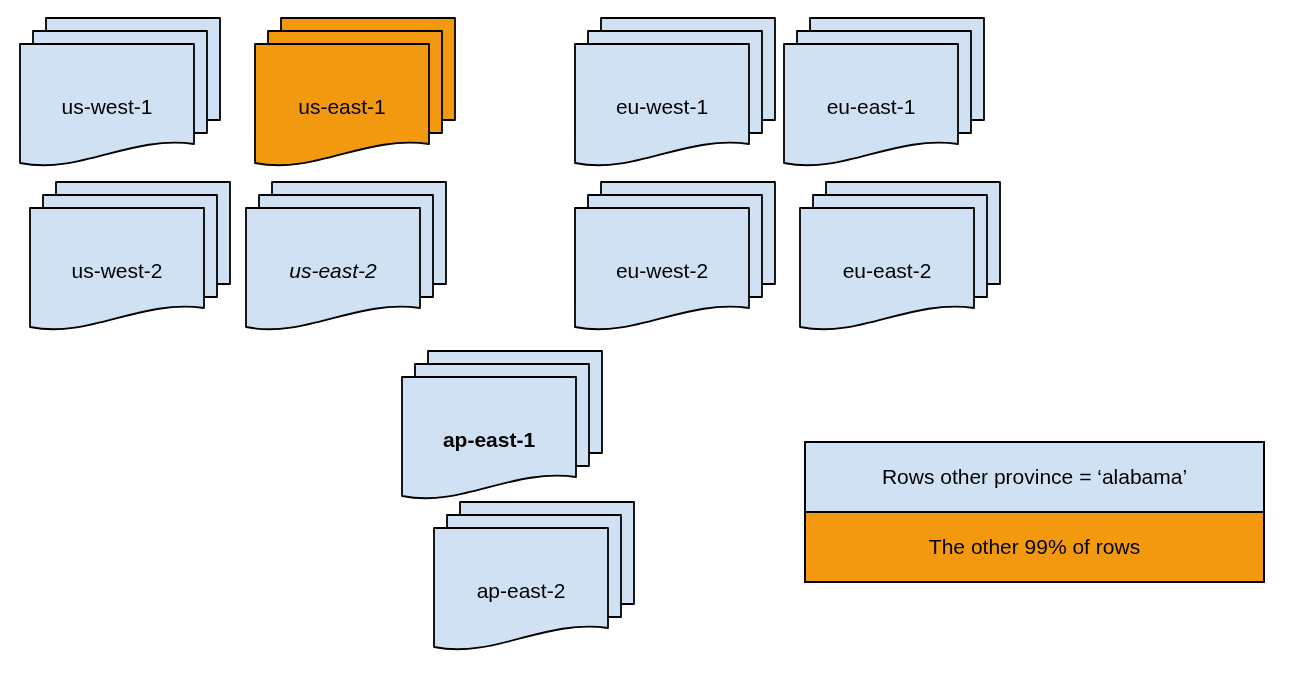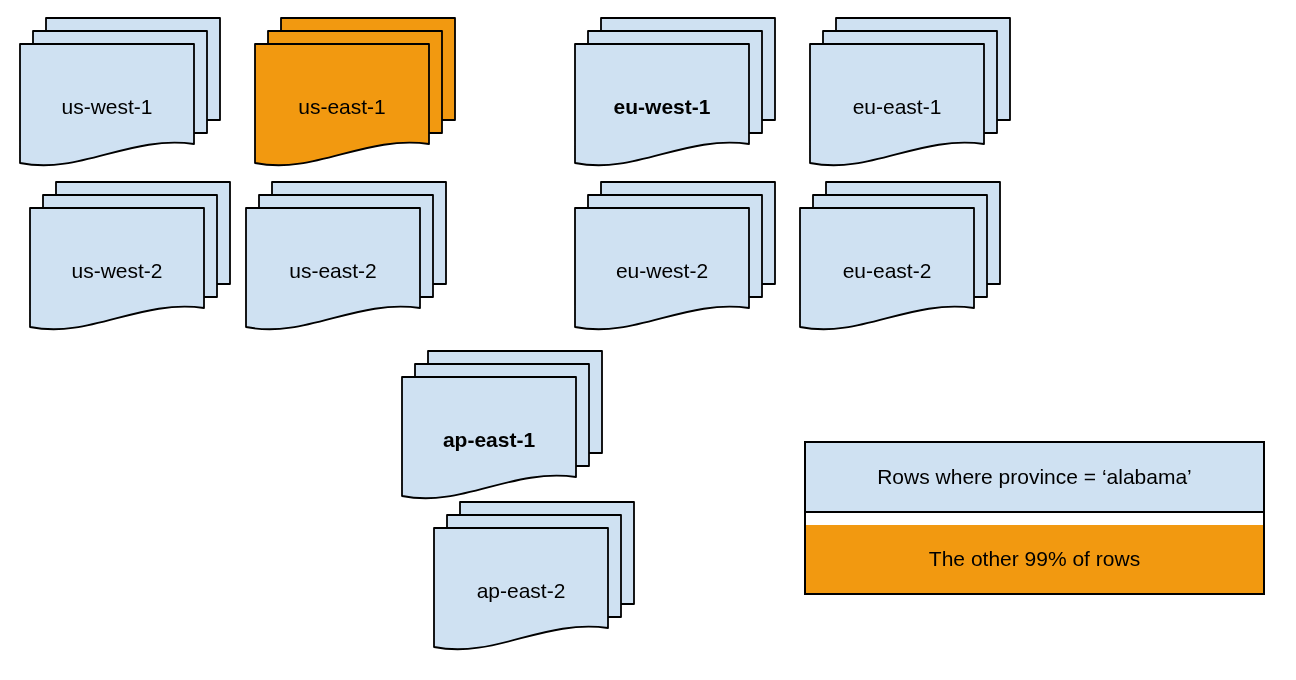--- a/index.html
+++ b/index.html
@@ -67,45 +67,45 @@
       </svg>
     </div>
       <div class="stack" style="left: 254px; top: 17px; z-index: 9;">
       <svg class="stack-svg" viewBox="0 0 203 156" width="203" height="156" aria-hidden="true">
         <rect class="sheet back2" x="27" y="1" width="174" height="102" style="fill: rgb(242, 153, 16); stroke: rgb(0, 0, 0);"></rect>
         <rect class="sheet back1" x="14" y="14" width="174" height="102" style="fill: rgb(242, 153, 16); stroke: rgb(0, 0, 0);"></rect>
         <path class="sheet front" d="M 1 27 H 175 V 127 C 110 118 62 158 1 146 Z" style="fill: rgb(242, 153, 16); stroke: rgb(0, 0, 0);"></path>
         <text class="stack-label" x="88" y="89" text-anchor="middle" dominant-baseline="central" style="fill: rgb(0, 0, 0);">us-east-1</text>
       </svg>
     </div>
-      <div class="stack" style="left: 574px; top: 17px; z-index: 8; font-weight: bold;">
+      <div class="stack" style="left: 574px; top: 17px; z-index: 8;">
       <svg class="stack-svg" viewBox="0 0 203 156" width="203" height="156" aria-hidden="true">
         <rect class="sheet back2" x="27" y="1" width="174" height="102" style="fill: rgb(207, 225, 242); stroke: rgb(0, 0, 0);"></rect>
         <rect class="sheet back1" x="14" y="14" width="174" height="102" style="fill: rgb(207, 225, 242); stroke: rgb(0, 0, 0);"></rect>
         <path class="sheet front" d="M 1 27 H 175 V 127 C 110 118 62 158 1 146 Z" style="fill: rgb(207, 225, 242); stroke: rgb(0, 0, 0);"></path>
         <text class="stack-label" x="88" y="89" text-anchor="middle" dominant-baseline="central" style="fill: rgb(0, 0, 0);">eu-west-1</text>
       </svg>
     </div>
-      <div class="stack" style="left: 809px; top: 17px; z-index: 7;">
+      <div class="stack" style="left: 783px; top: 17px; z-index: 7;">
       <svg class="stack-svg" viewBox="0 0 203 156" width="203" height="156" aria-hidden="true">
         <rect class="sheet back2" x="27" y="1" width="174" height="102" style="fill: rgb(207, 225, 242); stroke: rgb(0, 0, 0);"></rect>
         <rect class="sheet back1" x="14" y="14" width="174" height="102" style="fill: rgb(207, 225, 242); stroke: rgb(0, 0, 0);"></rect>
         <path class="sheet front" d="M 1 27 H 175 V 127 C 110 118 62 158 1 146 Z" style="fill: rgb(207, 225, 242); stroke: rgb(0, 0, 0);"></path>
         <text class="stack-label" x="88" y="89" text-anchor="middle" dominant-baseline="central" style="fill: rgb(0, 0, 0);">eu-east-1</text>
       </svg>
     </div>
       <div class="stack" style="left: 29px; top: 181px; z-index: 6;">
       <svg class="stack-svg" viewBox="0 0 203 156" width="203" height="156" aria-hidden="true">
         <rect class="sheet back2" x="27" y="1" width="174" height="102" style="fill: rgb(207, 225, 242); stroke: rgb(0, 0, 0);"></rect>
         <rect class="sheet back1" x="14" y="14" width="174" height="102" style="fill: rgb(207, 225, 242); stroke: rgb(0, 0, 0);"></rect>
         <path class="sheet front" d="M 1 27 H 175 V 127 C 110 118 62 158 1 146 Z" style="fill: rgb(207, 225, 242); stroke: rgb(0, 0, 0);"></path>
         <text class="stack-label" x="88" y="89" text-anchor="middle" dominant-baseline="central" style="fill: rgb(0, 0, 0);">us-west-2</text>
       </svg>
     </div>
-      <div class="stack" style="left: 245px; top: 181px; z-index: 5;">
+      <div class="stack" style="left: 245px; top: 181px; z-index: 5; font-style: italic;">
       <svg class="stack-svg" viewBox="0 0 203 156" width="203" height="156" aria-hidden="true">
         <rect class="sheet back2" x="27" y="1" width="174" height="102" style="fill: rgb(207, 225, 242); stroke: rgb(0, 0, 0);"></rect>
         <rect class="sheet back1" x="14" y="14" width="174" height="102" style="fill: rgb(207, 225, 242); stroke: rgb(0, 0, 0);"></rect>
         <path class="sheet front" d="M 1 27 H 175 V 127 C 110 118 62 158 1 146 Z" style="fill: rgb(207, 225, 242); stroke: rgb(0, 0, 0);"></path>
         <text class="stack-label" x="88" y="89" text-anchor="middle" dominant-baseline="central" style="fill: rgb(0, 0, 0);">us-east-2</text>
       </svg>
     </div>
       <div class="stack" style="left: 574px; top: 181px; z-index: 4;">
       <svg class="stack-svg" viewBox="0 0 203 156" width="203" height="156" aria-hidden="true">
         <rect class="sheet back2" x="27" y="1" width="174" height="102" style="fill: rgb(207, 225, 242); stroke: rgb(0, 0, 0);"></rect>
@@ -135,20 +135,20 @@
         <rect class="sheet back2" x="27" y="1" width="174" height="102" style="fill: rgb(207, 225, 242); stroke: rgb(0, 0, 0);"></rect>
         <rect class="sheet back1" x="14" y="14" width="174" height="102" style="fill: rgb(207, 225, 242); stroke: rgb(0, 0, 0);"></rect>
         <path class="sheet front" d="M 1 27 H 175 V 127 C 110 118 62 158 1 146 Z" style="fill: rgb(207, 225, 242); stroke: rgb(0, 0, 0);"></path>
         <text class="stack-label" x="88" y="89" text-anchor="middle" dominant-baseline="central" style="fill: rgb(0, 0, 0);">ap-east-2</text>
       </svg>
     </div>
     </div>
 
   <div class="legend">
     <div class="legend-row" style="background: rgb(207, 225, 242);">
-      <span>Rows where province = ‘alabama’</span>
+      <span>Rows other province = ‘alabama’</span>
     </div>
-    <div class="legend-row" style="background: rgb(242, 153, 16); margin-top: 12px;">
+    <div class="legend-row" style="background: rgb(242, 153, 16);">
       <span>The other 99% of rows</span>
     </div>
   </div>
 
 </div>
 
 </body></html>

